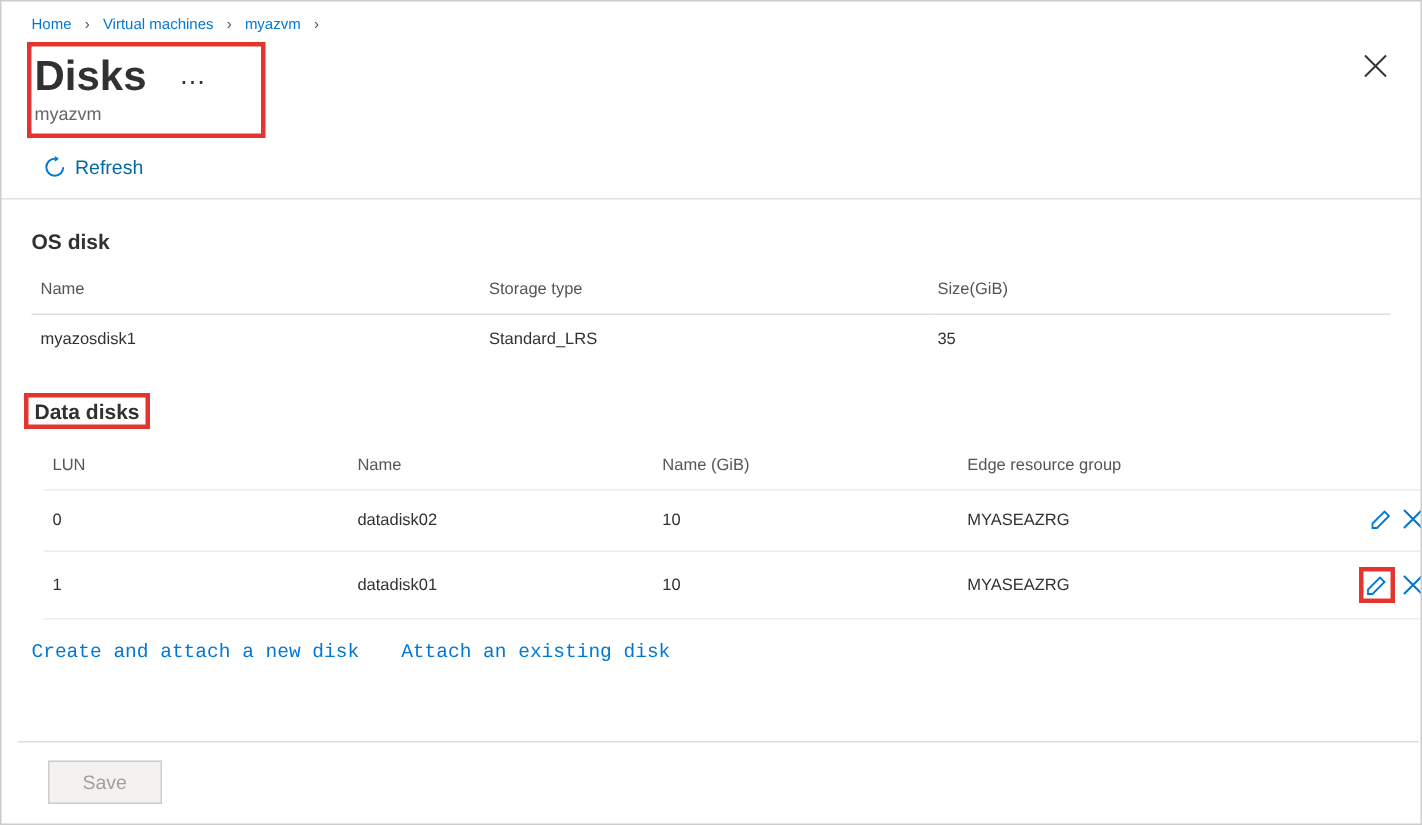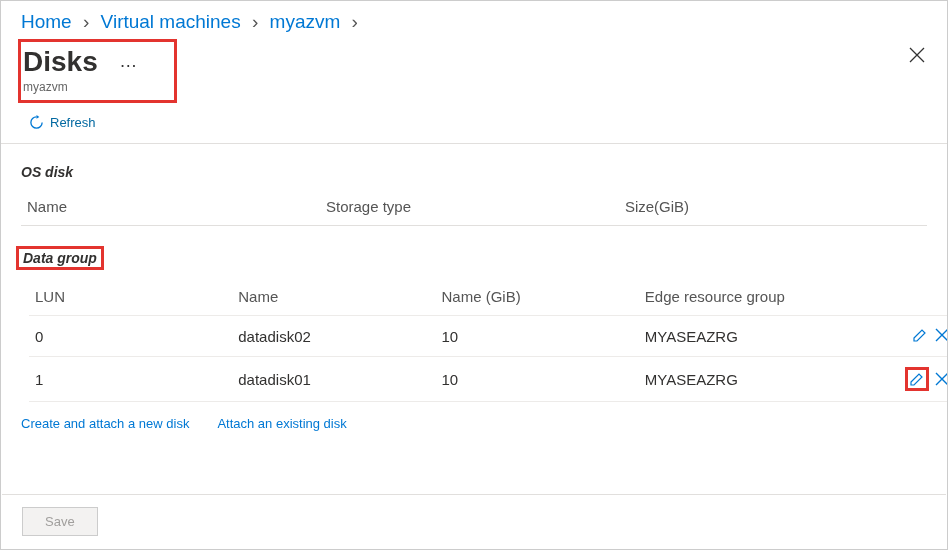--- a/index.html
+++ b/index.html
@@ -8,21 +8,21 @@
       font-size: 13px;
       color: #323130;
       background: #fff;
       width: 948px;
       height: 550px;
       border: 1px solid #ccc;
       position: relative;
     }
     .breadcrumb {
       padding: 10px 20px 6px 20px;
-      font-size: 19px;
+      font-size: 10px;
     }
     .breadcrumb a { color: #0078d4; text-decoration: none; cursor: pointer; }
     .breadcrumb .sep { color: #555; margin: 0 6px; }
     .title-area {
       position: relative;
       padding: 0 20px 6px 20px;
     }
     .title-box {
       border: 3px solid #e3342f;
       display: inline-block;
@@ -39,45 +39,44 @@
     }
     .refresh-row {
       padding: 6px 20px 10px 28px;
       border-bottom: 1px solid #e1dfdd;
     }
     .refresh-btn { display: inline-flex; align-items: center; gap: 6px; cursor: pointer; color: #0369a1; }
     .refresh-icon { width: 15px; height: 15px; }
     .section-h {
       font-weight: 600; font-size: 14px;
       padding: 20px 20px 8px 20px;
-      font-style: italic;
     }
     .section-h.boxed .boxed-inner {
       border: 3px solid #e3342f;
       display: inline-block;
       padding: 1px 4px;
       margin-left: -5px;
     }
     table { width: calc(100% - 40px); margin: 0 20px; border-collapse: collapse; }
-    th, td { text-align: left; padding: 10px 6px; font-size: 15px; }
+    th, td { text-align: left; padding: 10px 6px; font-size: 11px; }
     th { color: #555; font-weight: 400; border-bottom: 1px solid #e1dfdd; }
     .os-table td { border-bottom: none; }
     .data-table th, .data-table td { border-bottom: 1px solid #edebe9; }
     .data-table { width: calc(100% - 22px); margin-left: 28px; margin-right: 2px; }
     .actions { text-align: right; white-space: nowrap; padding-right: 2px; }
     .icon-btn { display: inline-flex; cursor: pointer; padding: 1px; }
     .icon-btn svg { width: 16px; height: 16px; }
     .icon-boxed { border: 3px solid #e3342f; }
     .action-links {
       padding: 14px 20px;
-      display: flex; gap: 28px;
+      display: flex; gap: 28px; font-family: Liberation Mono, monospace;
     }
     .action-links a { color: #0078d4; text-decoration: none; cursor: pointer; font-size: 13px; }
     .footer {
-      position: absolute; left: 1px; right: 1px; bottom: 1px;
+      position: absolute; left: 11px; right: 1px; bottom: 1px;
       border-top: 1px solid #e1dfdd;
       padding: 12px 20px;
       display: flex; gap: 10px;
       background: #fff;
     }
     .btn {
       padding: 6px 22px;
       border: 1px solid #ccc;
       background: #f3f2f1;
       color: #a19f9d;
@@ -124,25 +123,30 @@
 </div>
 
 <div class="section-h">OS disk</div>
 <table class="os-table">
   <tbody>
       <tr>
     <th style="width:33%">Name</th>
     <th style="width:33%">Storage type</th>
     <th>Size(GiB)</th>
   </tr>
+  <tr>
+    <td>myazosdisk1</td>
+    <td>Standard_LRS</td>
+    <td>35</td>
+  </tr>
 </tbody>
   </table>
 
 <div class="section-h boxed">
-  <span class="boxed-inner">Data group</span>
+  <span class="boxed-inner">Data disks</span>
 </div>
 <table class="data-table">
   <tbody>
       <tr>
     <th class="c-lun">LUN</th>
     <th class="c-name">Name</th>
     <th class="c-size">Name (GiB)</th>
     <th class="c-erg">Edge resource group</th>
     <th class="c-act"></th>
   </tr>

